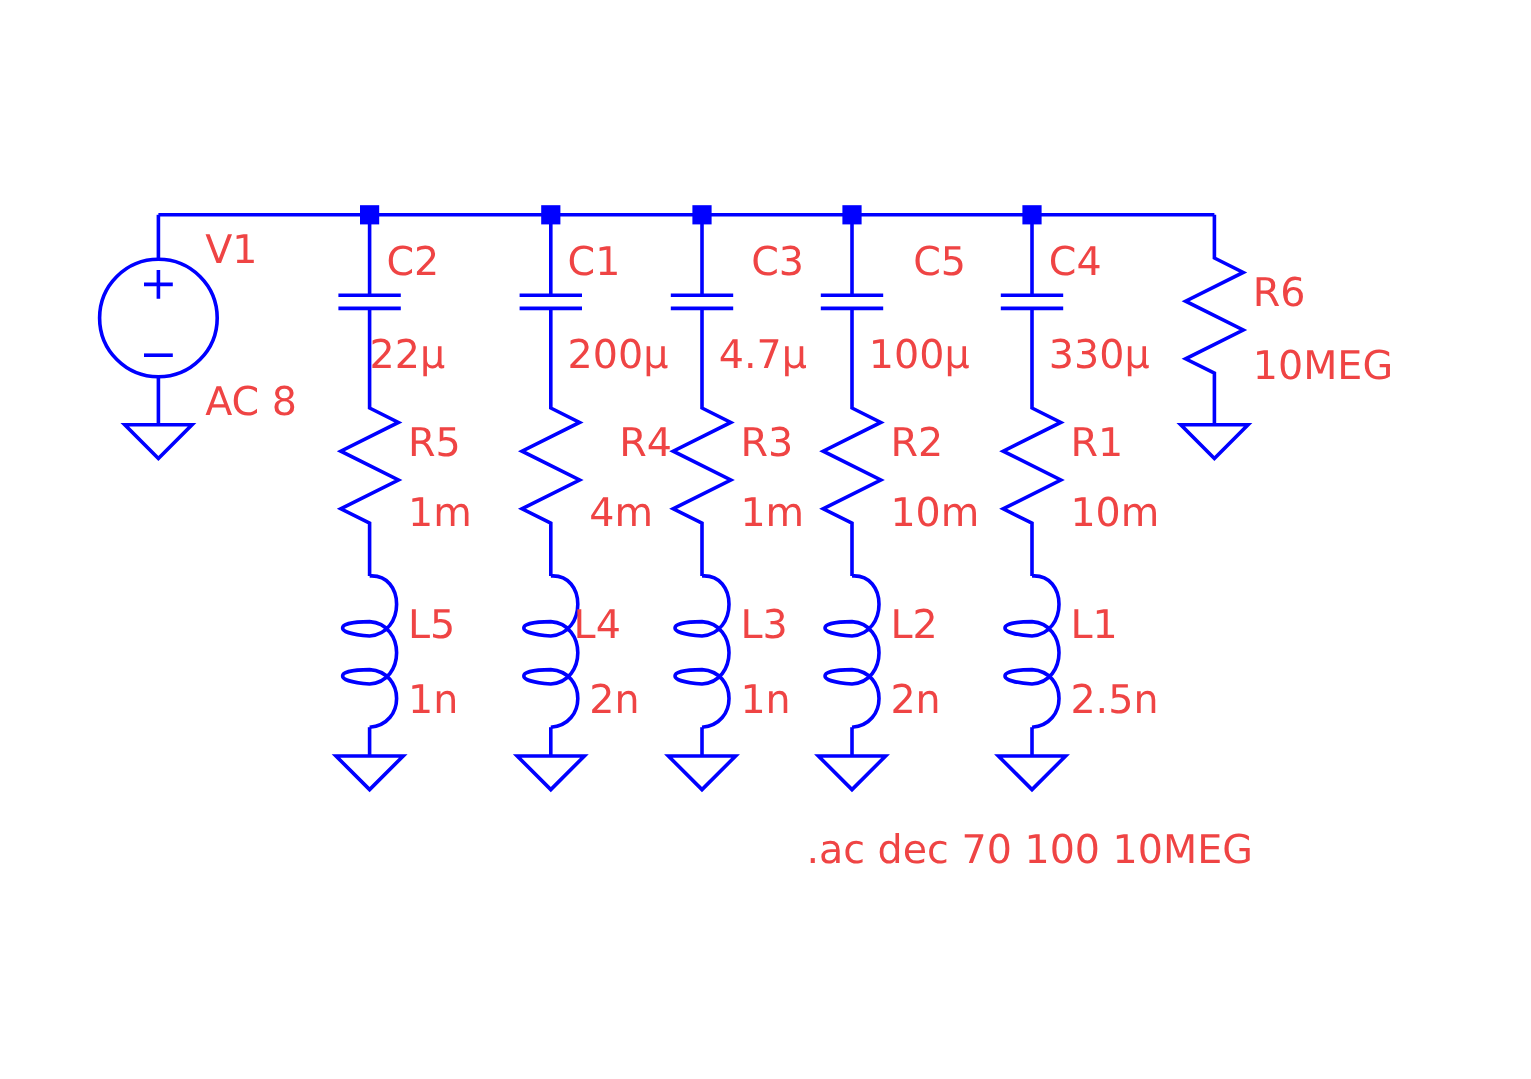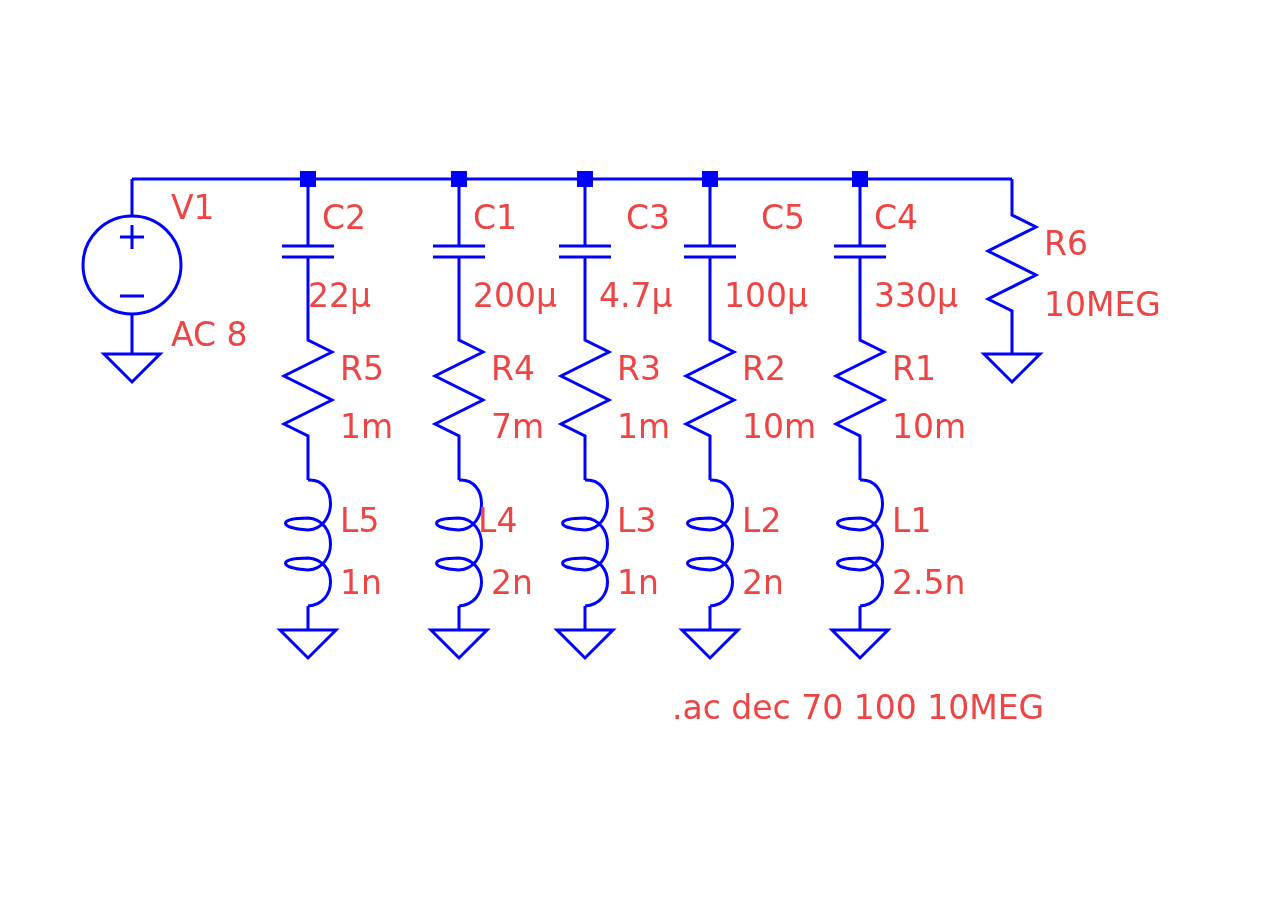--- a/index.html
+++ b/index.html
@@ -91,22 +91,22 @@
 
 <div class="lbl" style="left:322px;top:201px">C2</div>
 <div class="lbl" style="left:308px;top:279px">22µ</div>
 <div class="lbl" style="left:340px;top:352px">R5</div>
 <div class="lbl" style="left:340px;top:410px">1m</div>
 <div class="lbl" style="left:340px;top:504px">L5</div>
 <div class="lbl" style="left:340px;top:566px">1n</div>
 
 <div class="lbl" style="left:473px;top:201px">C1</div>
 <div class="lbl" style="left:473px;top:279px">200µ</div>
-<div class="lbl" style="left:491px;top:352px">R4</div>
-<div class="lbl" style="left:491px;top:410px">7m</div>
+<div class="lbl" style="left:516px;top:352px">R4</div>
+<div class="lbl" style="left:491px;top:410px">4m</div>
 <div class="lbl" style="left:478px;top:504px">L4</div>
 <div class="lbl" style="left:491px;top:566px">2n</div>
 
 <div class="lbl" style="left:626px;top:201px">C3</div>
 <div class="lbl" style="left:599px;top:279px">4.7µ</div>
 <div class="lbl" style="left:617px;top:352px">R3</div>
 <div class="lbl" style="left:617px;top:410px">1m</div>
 <div class="lbl" style="left:617px;top:504px">L3</div>
 <div class="lbl" style="left:617px;top:566px">1n</div>
 

